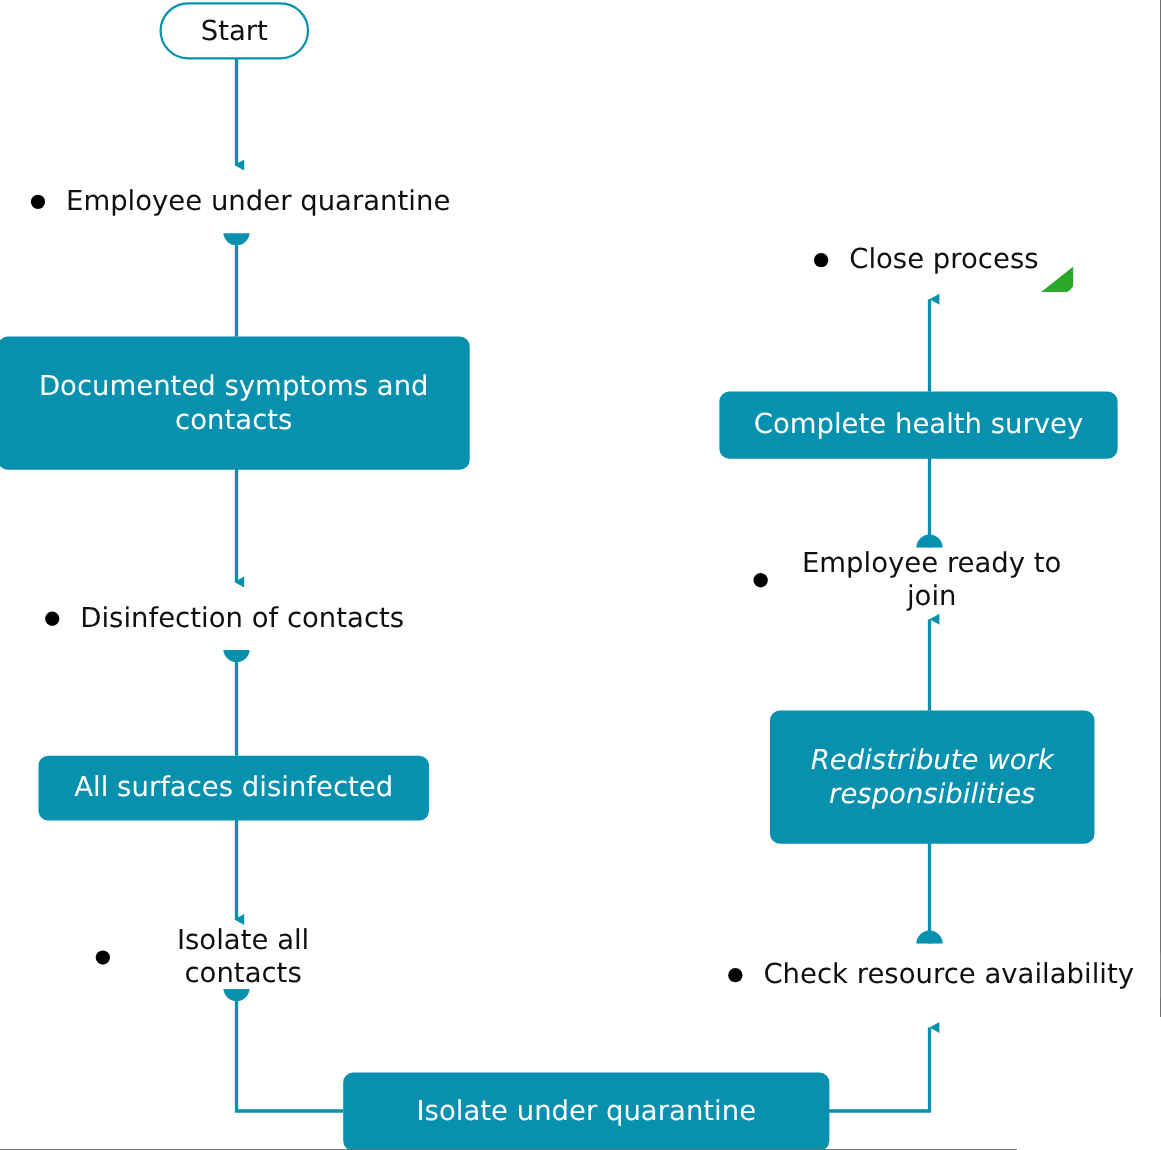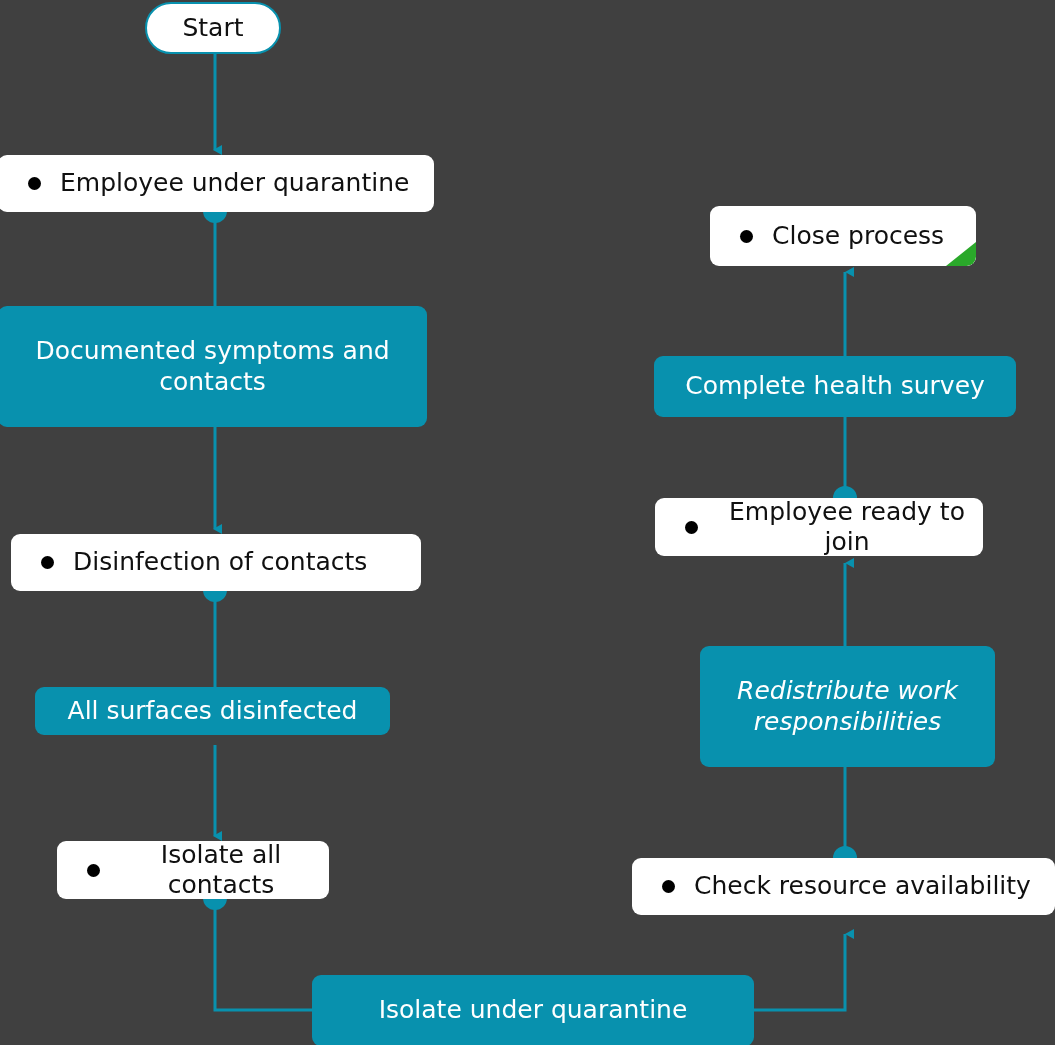--- a/index.html
+++ b/index.html
@@ -4,21 +4,21 @@
 <style>
   html, body {
     margin: 0;
     padding: 0;
     background: #000000;
   }
   #canvas {
     position: relative;
     width: 1055px;
     height: 1045px;
-    background: #404040;
+    background: #ffffff;
     overflow: hidden;
     font-family: "DejaVu Sans", "Liberation Sans", sans-serif;
   }
   svg.edges {
     position: absolute;
     left: 0; top: 0;
     width: 1055px;
     height: 1045px;
     pointer-events: none;
   }
@@ -142,21 +142,21 @@
 
   <div class="node func" style="left:-2px; top:306px; width:429px; height:121px;">
     <span class="label">Documented symptoms and contacts</span>
   </div>
 
   <div class="node event" style="left:11px; top:534px; width:410px; height:57px;">
     <span class="bullet"></span>
     <span class="label">Disinfection of contacts</span>
   </div>
 
-  <div class="node func" style="left:35px; top:687px; width:355px; height:48px;">
+  <div class="node func" style="left:35px; top:687px; width:355px; height:59px;">
     <span class="label">All surfaces disinfected</span>
   </div>
 
   <div class="node event" style="left:57px; top:841px; width:272px; height:58px;">
     <span class="bullet"></span>
     <span class="label">Isolate all contacts</span>
   </div>
 
   <div class="node func" style="left:312px; top:975px; width:442px; height:71px;">
     <span class="label">Isolate under quarantine</span>

